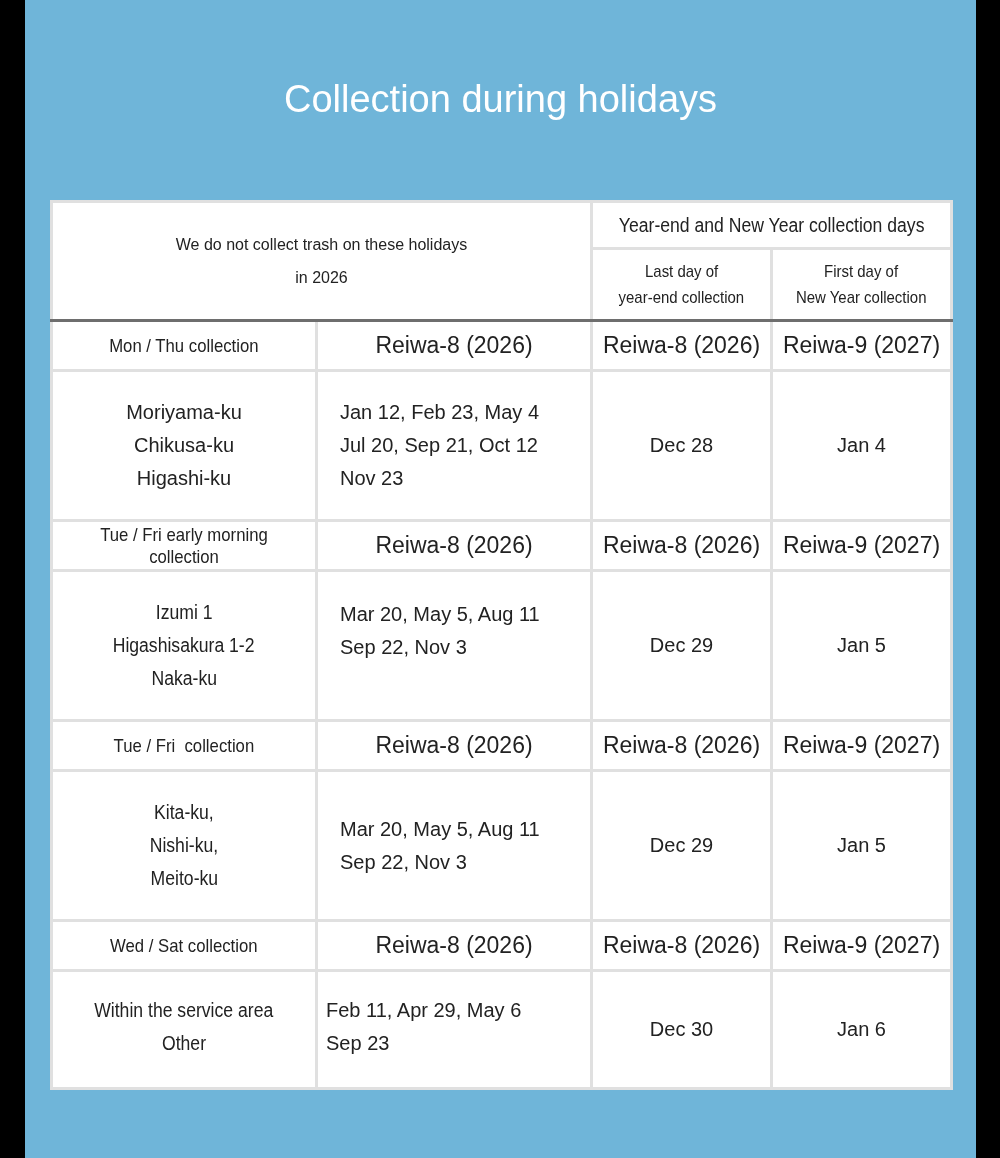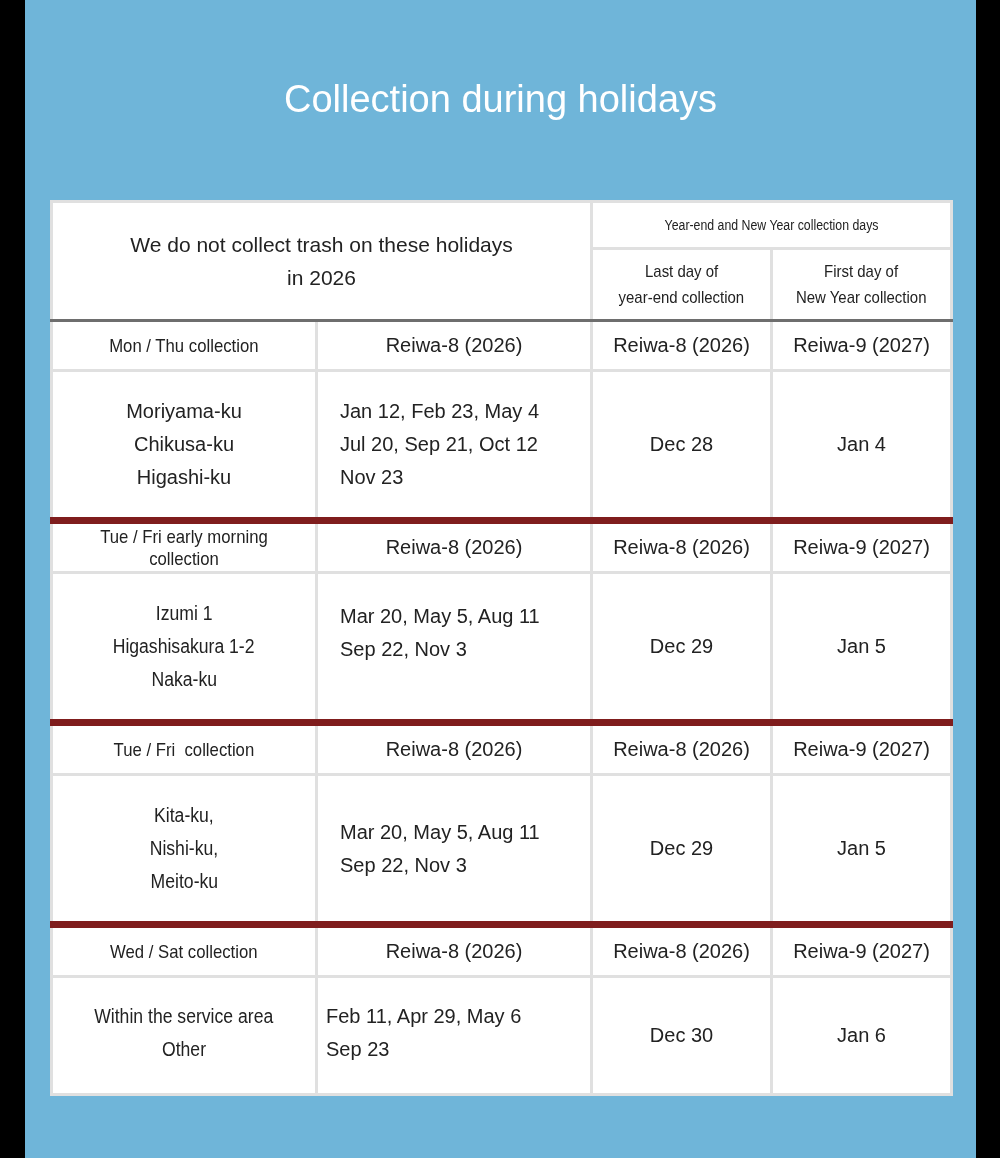--- a/index.html
+++ b/index.html
@@ -19,27 +19,27 @@
   table {
     position: absolute; left: 25px; top: 200px; width: 900px;
     border-collapse: collapse; background: #fff;
     border: 3px solid #e0e0e0;
     table-layout: fixed;
   }
   td, th {
     border: 3px solid #e0e0e0; color: #222; text-align: center;
     font-weight: normal; padding: 0; vertical-align: middle;
   }
-  .hdr-main { font-size: 21px; line-height: 33px; height: 116px; }
-  .hdr-group { font-size: 14px; height: 44px; transform-origin: center; }
+  .hdr-main { font-size: 16px; line-height: 33px; height: 116px; }
+  .hdr-group { font-size: 20px; height: 44px; transform-origin: center; }
   .hdr-sub { font-size: 17px; line-height: 26px; height: 68px; }
   .cond { display: inline-block; transform: scaleX(0.88); }
-  .thick-top td { border-top: 7px solid #7f1d1d; }
+  .thick-top td { border-top: 3px solid #7f1d1d; }
   .thick-bottom th { border-bottom: 3px solid #6e6e6e; }
-  .sec-row td { height: 47px; font-size: 20px; }
+  .sec-row td { height: 47px; font-size: 23px; }
   .data-row td { font-size: 20px; line-height: 33px; }
   .dates { text-align: left; padding-left: 22px; margin-top: 20px; }
   .label-cell { font-size: 19px !important; }
 </style>
 </head>
 <body>
 
 <div class="panel">
   <div class="title">Collection during holidays</div>
 

